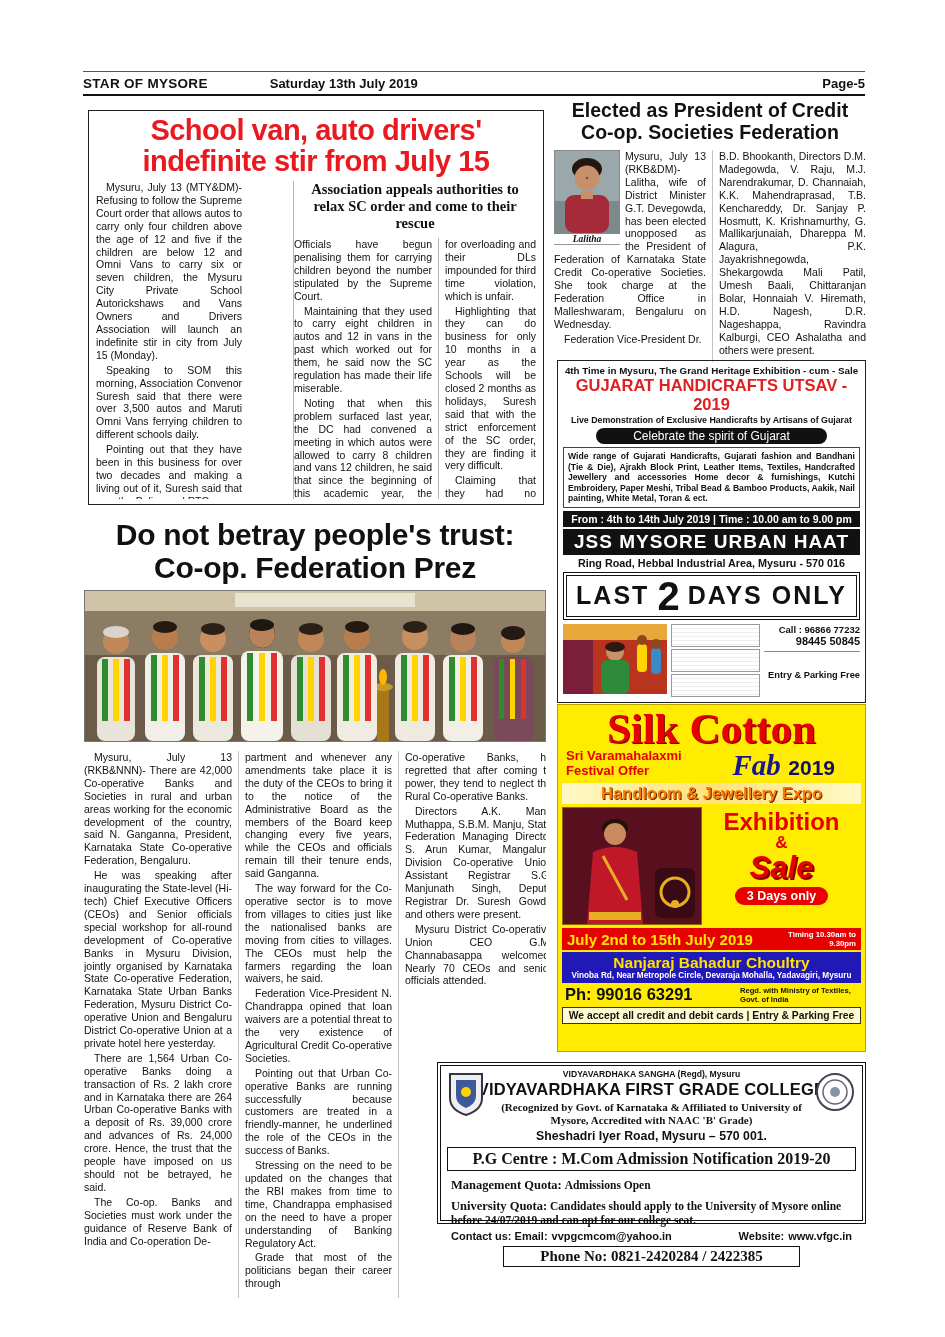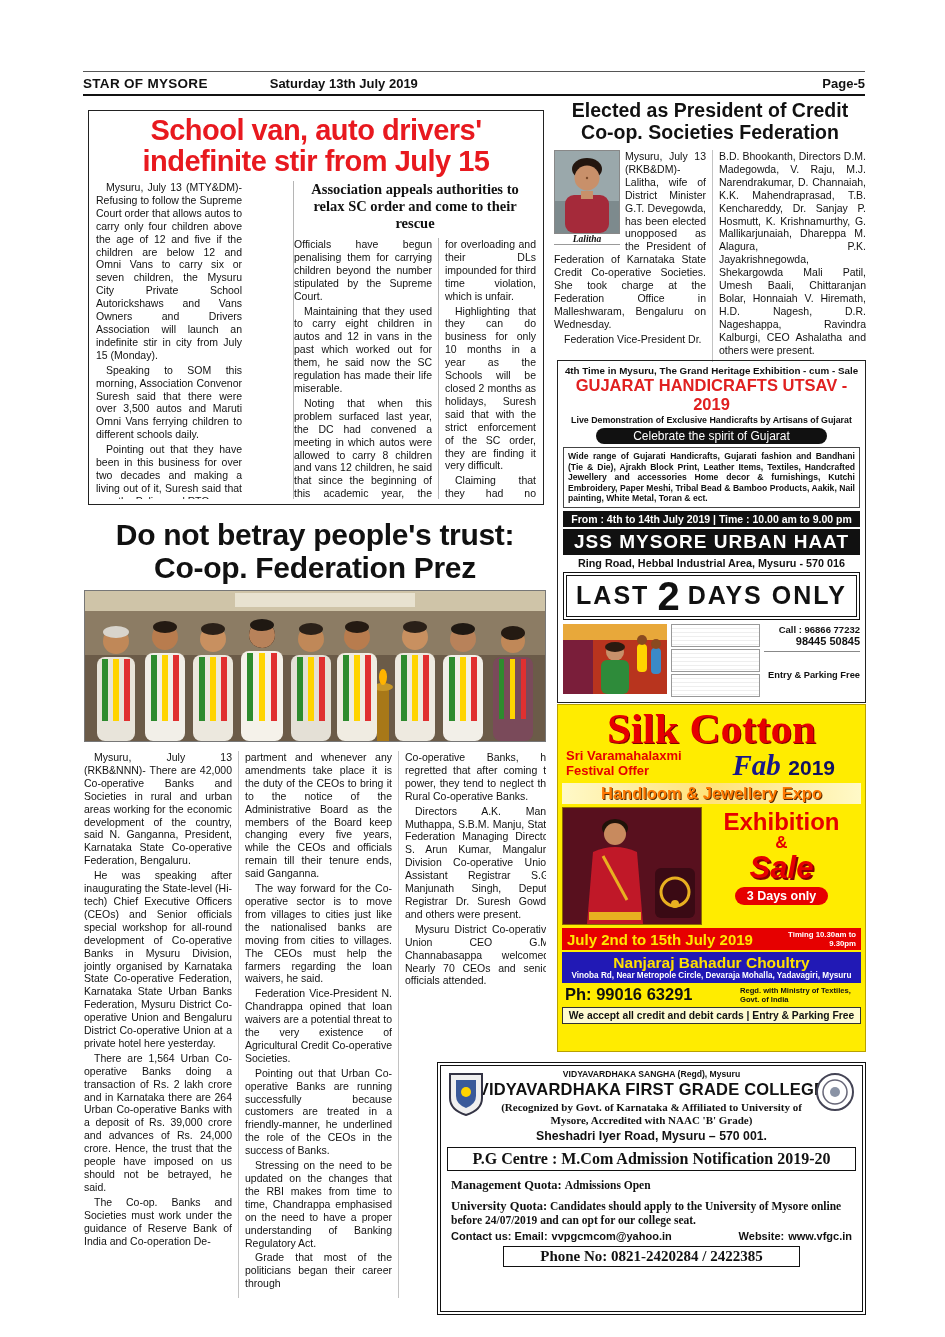--- a/index.html
+++ b/index.html
@@ -95,21 +95,21 @@
   .silk-timing{color:#fff;font-size:7.8px;font-weight:bold;margin-left:auto;text-align:right;width:72px;line-height:9px;}
   .silk-blue{background:#2119b5;margin-top:2px;padding:2px 3px;text-align:center;}
   .silk-venue{color:#ffe000;font-weight:800;font-size:15.5px;line-height:17px;}
   .silk-addr{color:#fff;font-size:8.2px;font-weight:bold;line-height:10px;}
   .silk-phone-row{display:flex;align-items:center;margin-top:2px;padding:0 3px;}
   .silk-ph{font-weight:800;font-size:16.5px;color:#101010;}
   .silk-regd{font-size:7.6px;font-weight:bold;margin-left:auto;width:118px;line-height:9px;text-align:left;}
   .silk-cards{border:1px solid #333;background:#fffbd0;font-weight:800;font-size:10.3px;
               text-align:center;padding:2px 0;margin-top:3px;}
   
-  .college{position:absolute;left:437px;top:1062px;width:429px;height:253px;border:4px double #111;
+  .college{position:absolute;left:437px;top:1062px;width:429px;height:162px;border:4px double #111;
            box-sizing:border-box;text-align:center;padding:3px 6px;}
   .c-sangha{font-weight:bold;font-size:8.6px;}
   .c-name{font-weight:800;font-size:16.5px;letter-spacing:.2px;margin-top:1px;}
   .c-recog{font-family:"Liberation Serif",serif;font-weight:bold;font-size:11px;line-height:12.8px;
            max-width:330px;margin:2px auto 0;}
   .c-addr{font-weight:800;font-size:12.3px;margin-top:2px;}
   .c-pg{border:1.5px solid #111;font-family:"Liberation Serif",serif;font-weight:800;font-size:16px;
         padding:2px 0;margin-top:4px;}
   .c-line{text-align:left;font-family:"Liberation Serif",serif;margin-top:8px;padding:0 4px;
           font-size:11.5px;line-height:13.5px;}

